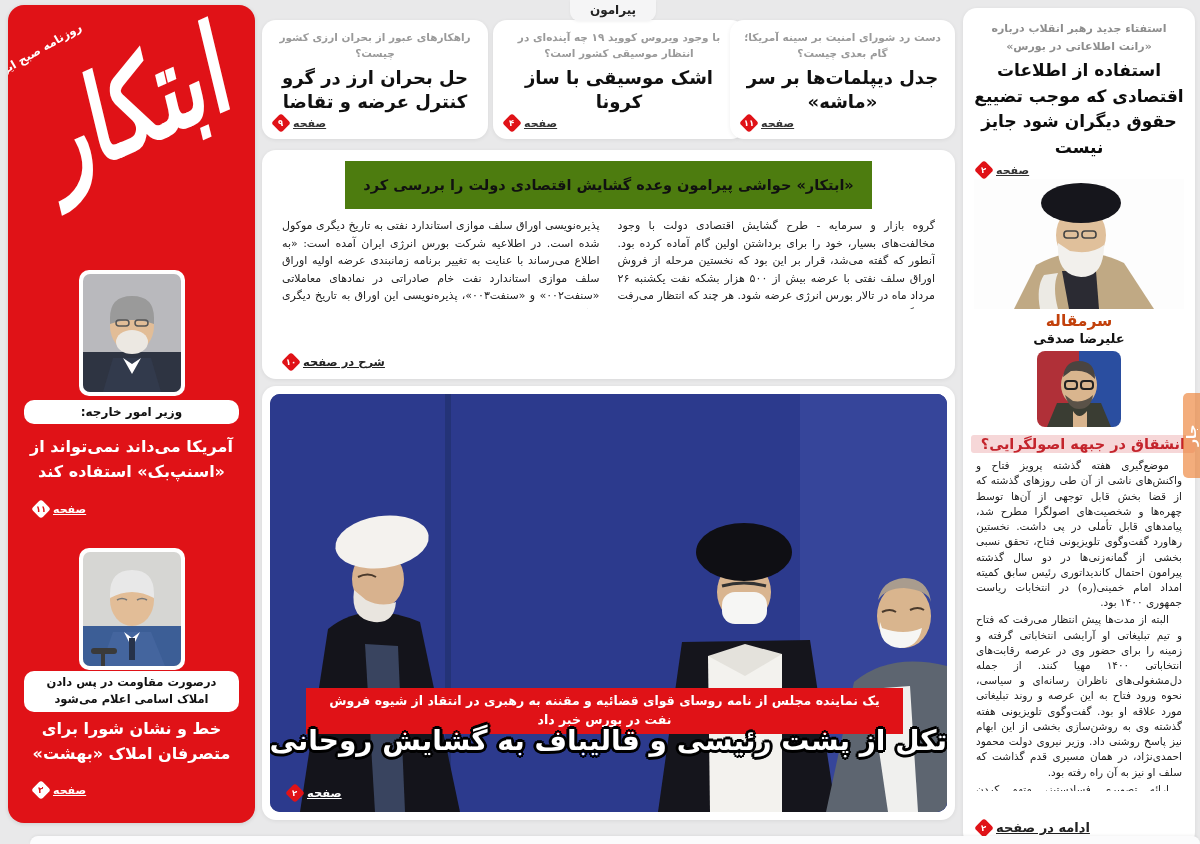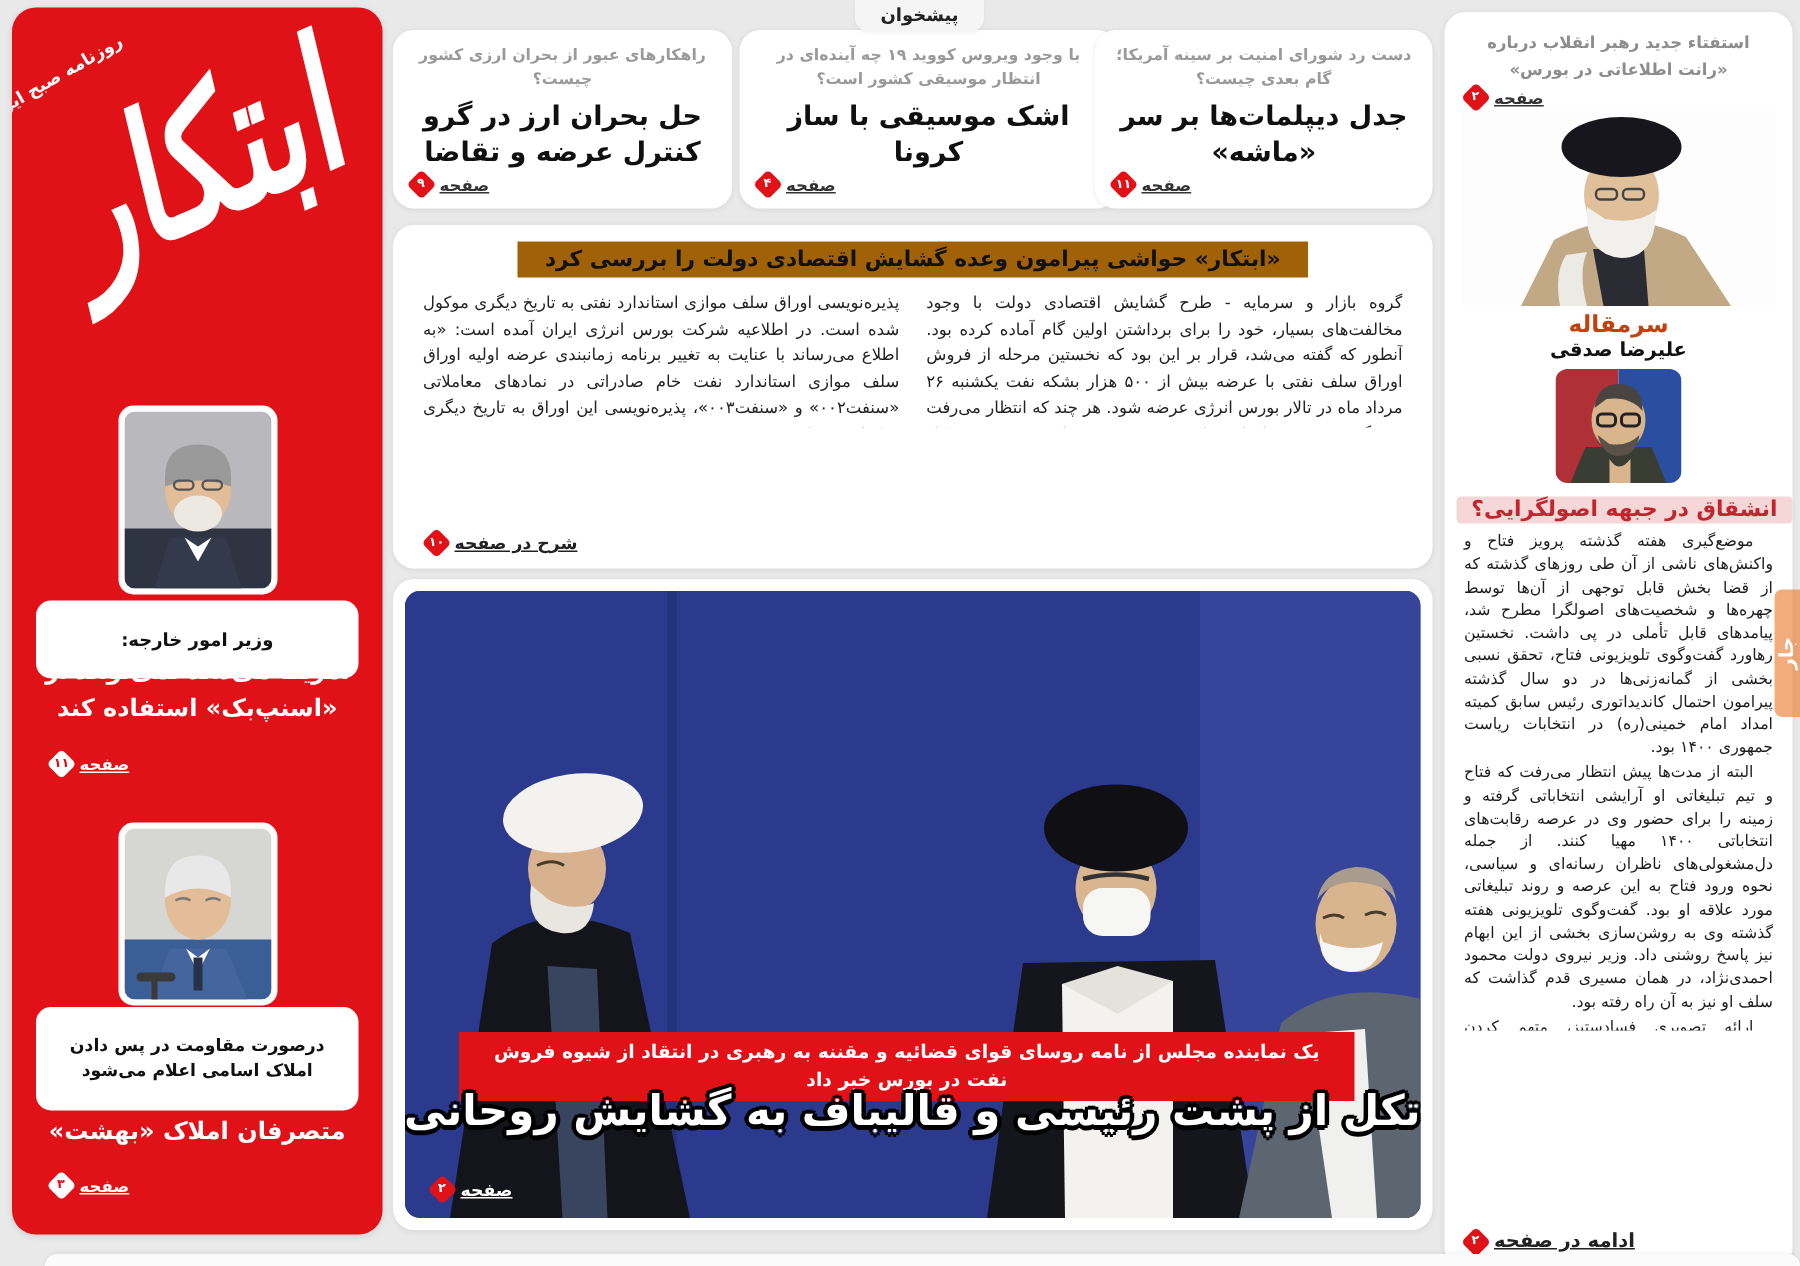--- a/index.html
+++ b/index.html
@@ -18,21 +18,21 @@
   .tagline { position:absolute; top:40px; right:168px; transform:rotate(-30deg);
              color:#fff; font-size:11.5px; font-weight:bold; white-space:nowrap; }
   .dateline { position:absolute; left:13px; top:345px; width:0; height:0; }
 
   .ph-frame { position:absolute; left:50%; transform:translateX(-50%); background:#fff;
               border-radius:10px; padding:4px; }
   .ph-frame svg { display:block; border-radius:7px; }
 
   .side-caption { position:absolute; left:16px; right:16px; background:#fff; border-radius:10px;
                   text-align:center; font-weight:bold; font-size:12px; color:#111;
-                  padding:17px 6px; line-height:1.5; }
+                  padding:3px 6px; line-height:1.5; }
   .side-head { position:absolute; left:10px; right:10px; text-align:center; color:#fff;
                font-weight:bold; font-size:16px; line-height:1.55; }
   .pagerow { display:flex; align-items:center; gap:5px; font-weight:bold; }
   .pagerow .lbl { font-size:11px;text-decoration:underline; }
   .badge { width:14px; height:14px; border-radius:3px; transform:rotate(45deg);
            display:flex; align-items:center; justify-content:center; flex:0 0 auto; }
   .badge i { transform:rotate(-45deg); font-style:normal; font-weight:bold; font-size:8.5px; line-height:1; }
   .badge.red { background:#e01217; } .badge.red i { color:#fff; }
   .badge.white { background:#fff; } .badge.white i { color:#e01217; }
   .side-pagerow { position:absolute; left:26px; color:#fff; }
@@ -43,21 +43,21 @@
                   color:#222; line-height:21px; box-shadow:0 1px 3px rgba(0,0,0,.05); z-index:2; }
   .kcard { padding-top:9px; }
   .kcard .kick { color:#9a9a9a; font-size:10.5px; font-weight:bold; text-align:center;
                  line-height:1.55; padding:0 12px; }
   .kcard .head { color:#101010; font-weight:bold; text-align:center; font-size:18px;
                  line-height:1.35; margin-top:4px; padding:0 8px; letter-spacing:-0.5px; }
   .kcard .pagerow { position:absolute; left:12px; bottom:9px; color:#333; }
 
   
   .main-kick-wrap { text-align:center; margin-top:11px; }
-  .main-kick { display:inline-block; background:#a16207; padding:4px 18px; font-size:14.5px;
+  .main-kick { display:inline-block; background:#4d7c0f; padding:16px 18px; font-size:14.5px;
                font-weight:bold; color:#111; }
   .main-head { text-align:center; font-size:46px; font-weight:bold; color:#0a0a0a;
                margin-top:4px; letter-spacing:-2px; }
   .lead { display:flex; gap:18px; padding:8px 20px 0; }
   .lead .col { flex:1; font-size:11px; line-height:1.6; text-align:justify; color:#222;
                height:92px; overflow:hidden; }
   .morerow { position:absolute; left:22px; bottom:10px; color:#222; }
   .morerow .lbl, .photo-pagerow .lbl { font-size:11.5px; }
 
   
@@ -151,21 +151,21 @@
     <div class="side-caption" style="top:666px; font-size:11.5px;">درصورت مقاومت در پس دادن املاک اسامی اعلام می‌شود</div>
     <div class="side-head" style="top:712px;">خط و نشان شورا برای متصرفان املاک «بهشت»</div>
     <div class="pagerow side-pagerow" style="top:778px;">
       <span class="lbl">صفحه</span>
       <span class="badge white">
           <i>۳</i>
         </span>
     </div>
   </div>
 
-  <div class="tab-pishkhan">پیشخوان</div>
+  <div class="tab-pishkhan">پیرامون</div>
 
   <div class="card kcard" style="left:262px; top:20px; width:226px; height:119px;">
     <div class="kick">راهکارهای عبور از بحران ارزی کشور چیست؟</div>
     <div class="head">حل بحران ارز در گرو کنترل عرضه و تقاضا</div>
     <div class="pagerow">
       <span class="lbl">صفحه</span>
       <span class="badge red">
           <i>۹</i>
         </span>
     </div>
@@ -244,20 +244,21 @@
         <span class="lbl">صفحه</span>
         <span class="badge red">
             <i>۲</i>
           </span>
       </div>
     </div>
   </div>
 
   <div class="card rc" style="left:963px; top:8px; width:232px; height:838px;">
     <div class="kick">استفتاء جدید رهبر انقلاب درباره «رانت اطلاعاتی در بورس»</div>
+    <div class="head">استفاده از اطلاعات اقتصادی که موجب تضییع حقوق دیگران شود جایز نیست</div>
     <div class="pagerow rc-pagerow">
       <span class="badge red">
           <i>۲</i>
         </span>
       <span class="lbl">صفحه</span>
     </div>
     <svg class="leader-photo" width="210" height="130" viewBox="0 0 210 130">
       <rect width="210" height="130" fill="#fdfdfd"></rect>
       <path d="M40 130 L62 86 Q105 62 150 84 L180 130 Z" fill="#c0a984"></path>
       <path d="M88 92 L95 130 L125 130 L122 92 Z" fill="#2b2b33"></path>

